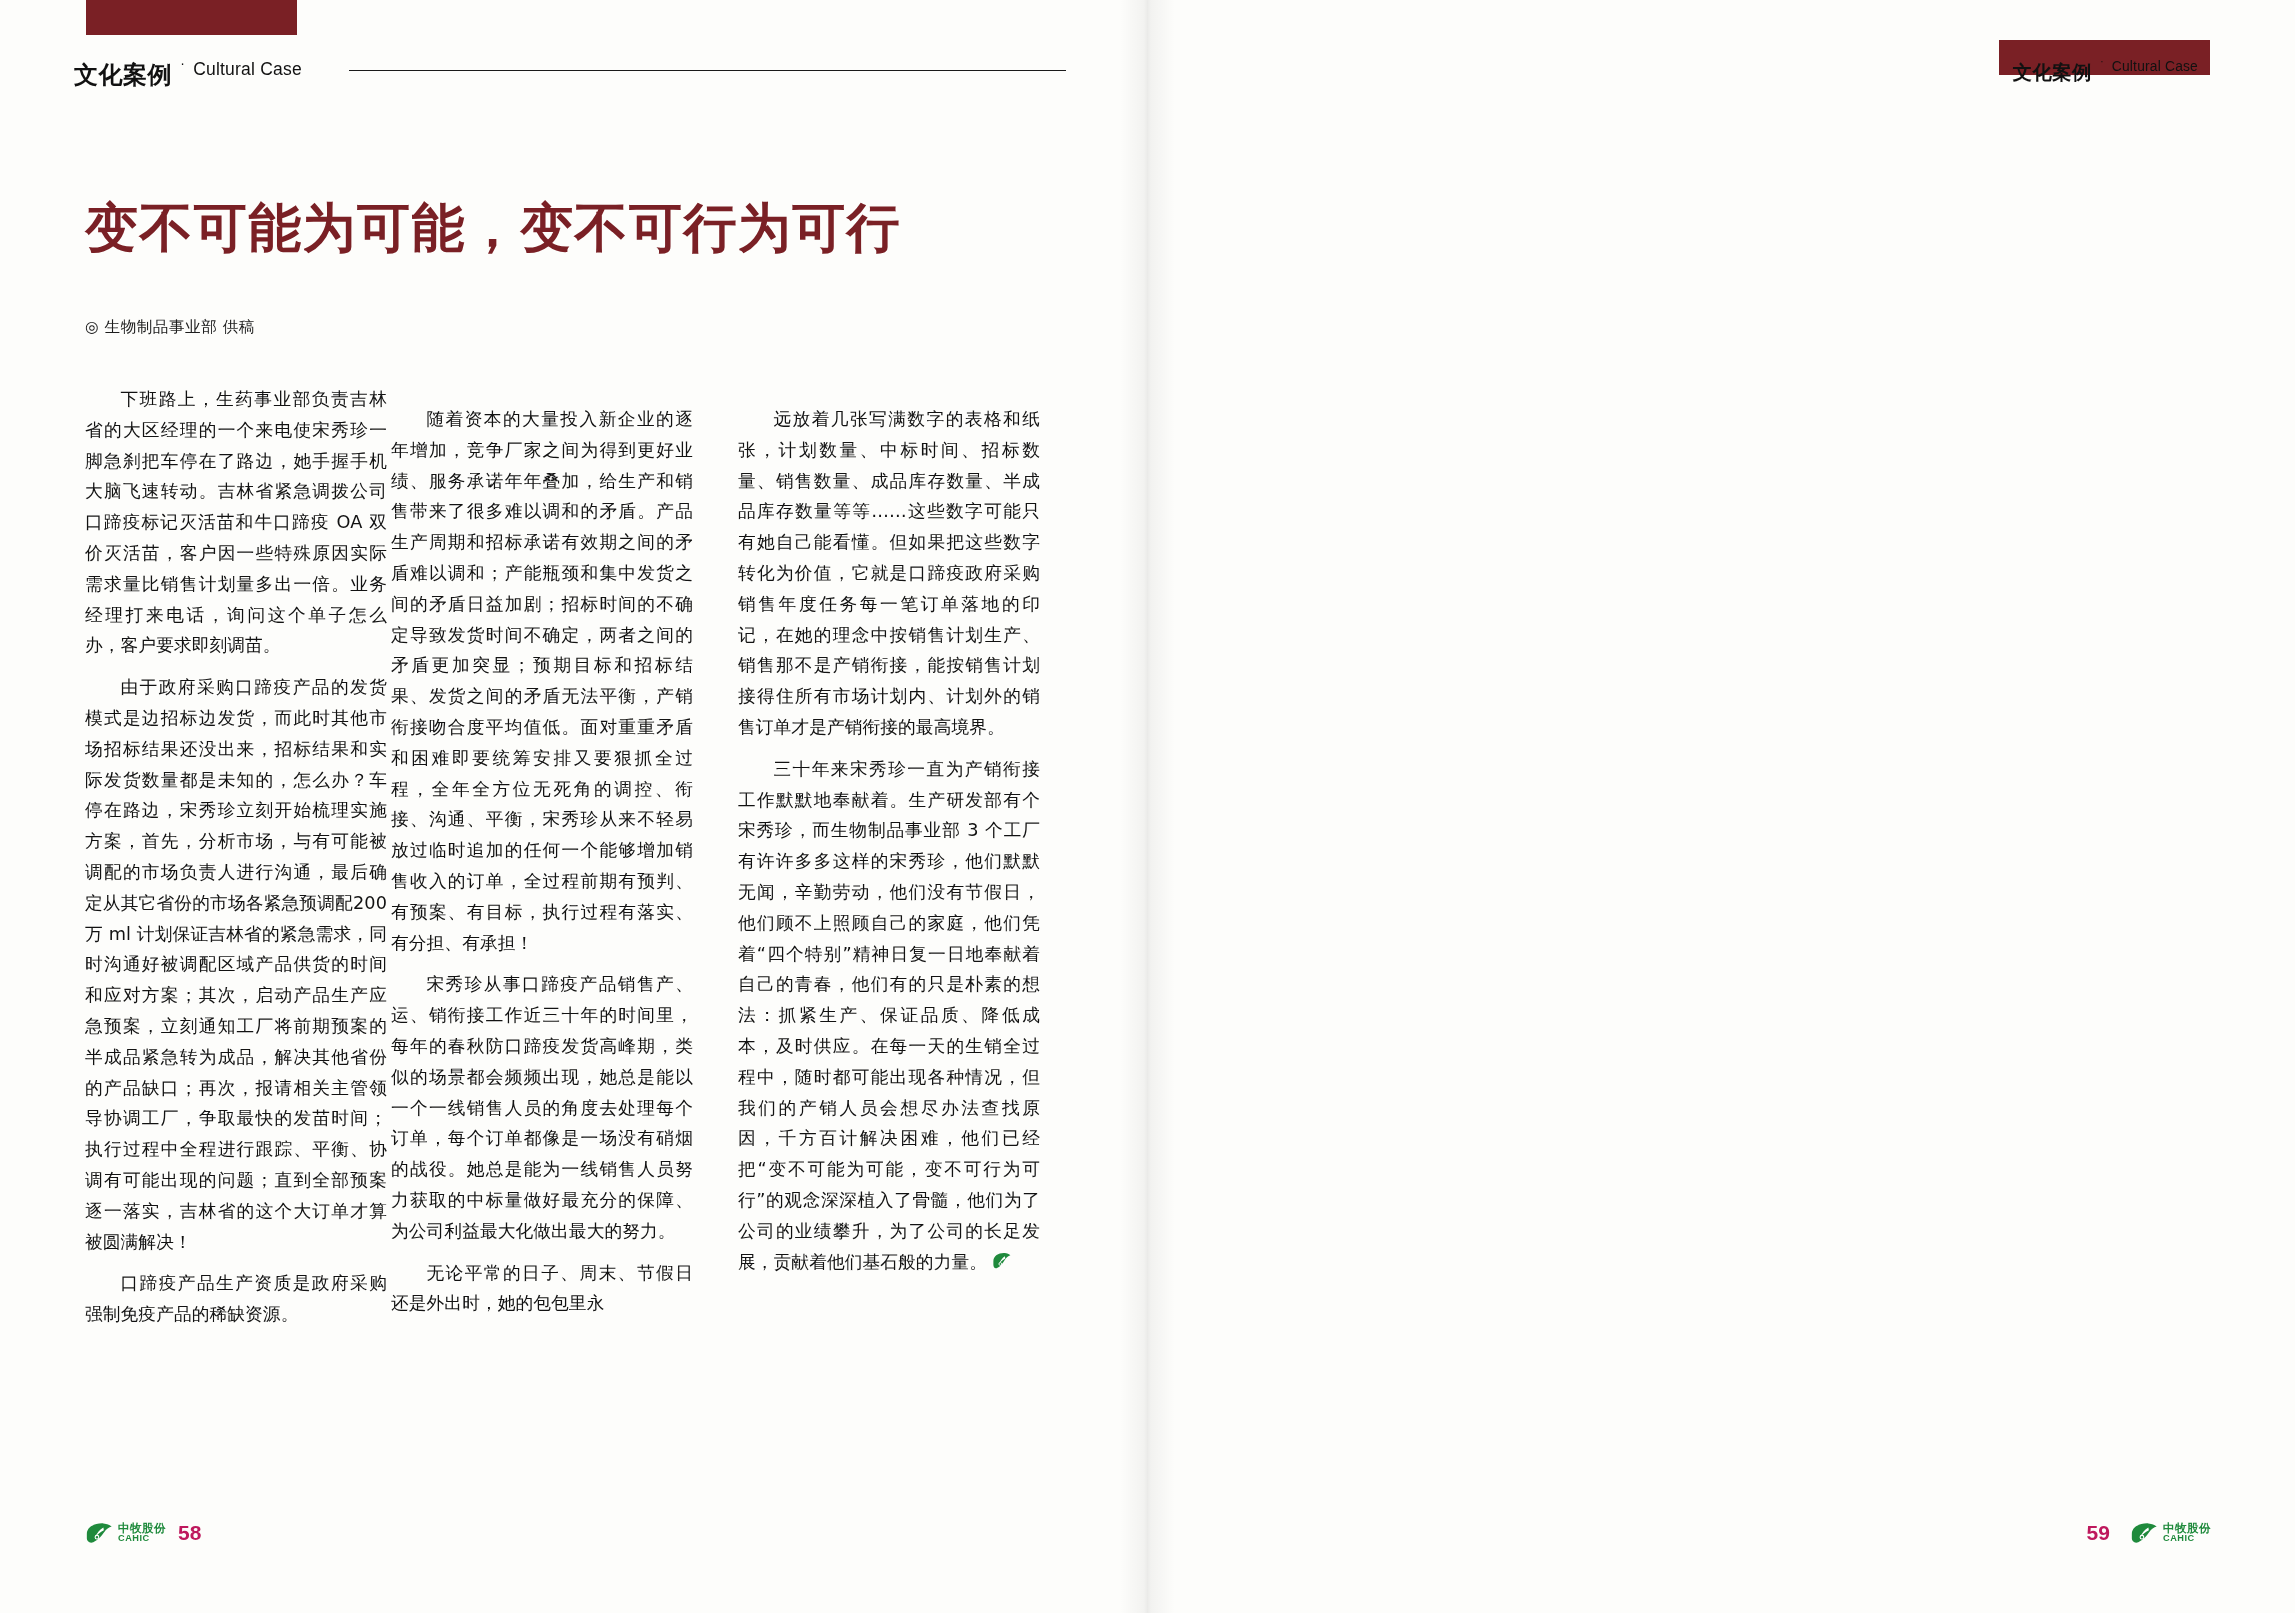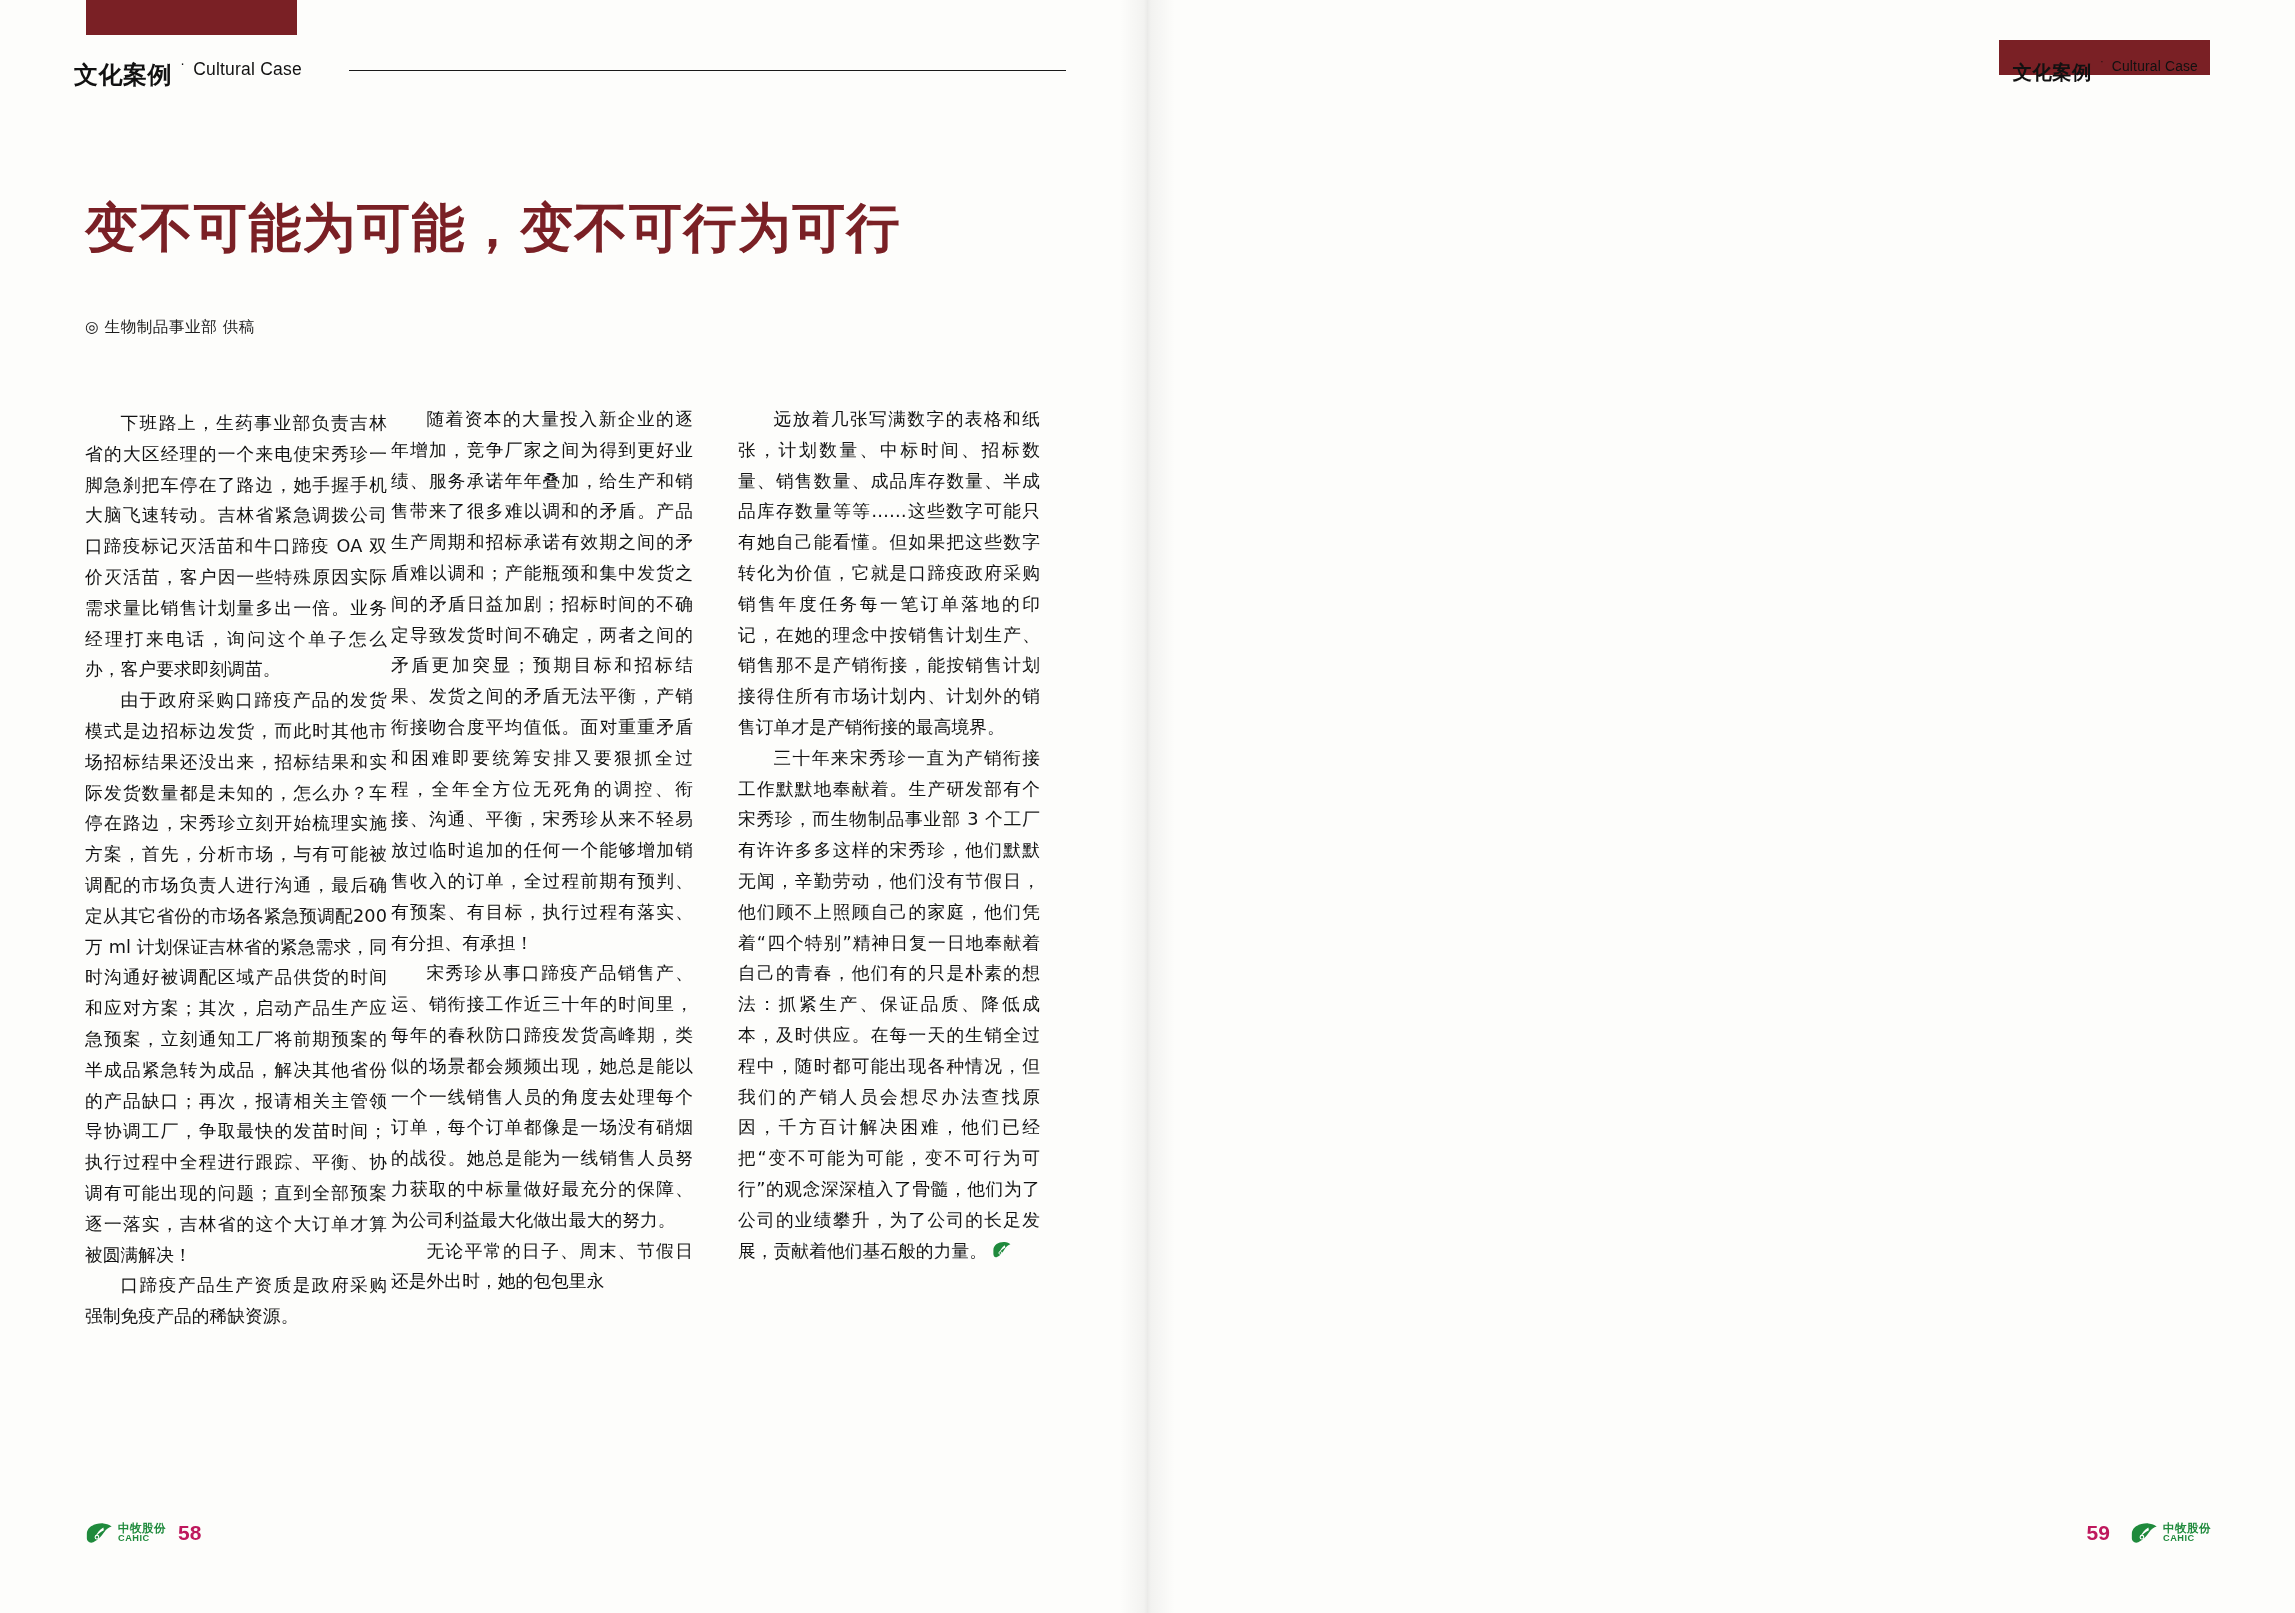--- a/index.html
+++ b/index.html
@@ -123,24 +123,24 @@
     line-height: 1.74;
     color: #121212;
     text-align: justify;
     text-justify: inter-character;
     letter-spacing: 0.1px;
   }
   .col p {
     text-indent: 2em;
     margin: 0;
   }
-  .col p + p { margin-top: 0; }
-
-  
-  .lc1 { left: 85px;  top: 408px;  width: 302px; height: 1089px; }
+  .col p + p { margin-top: 11px; }
+
+  
+  .lc1 { left: 85px;  top: 384px;  width: 302px; height: 1089px; }
   .lc2 { left: 391px;  top: 404px;  width: 302px; height: 1089px; }
   .lc3 { left: 738px; top: 404px;  width: 302px; height: 1089px; }
 
   .endmark {
     display: inline-block;
     width: 19.3px; height: 18.4px;
     vertical-align: -2.8px;
     margin-left: 4.6px;
   }
 

